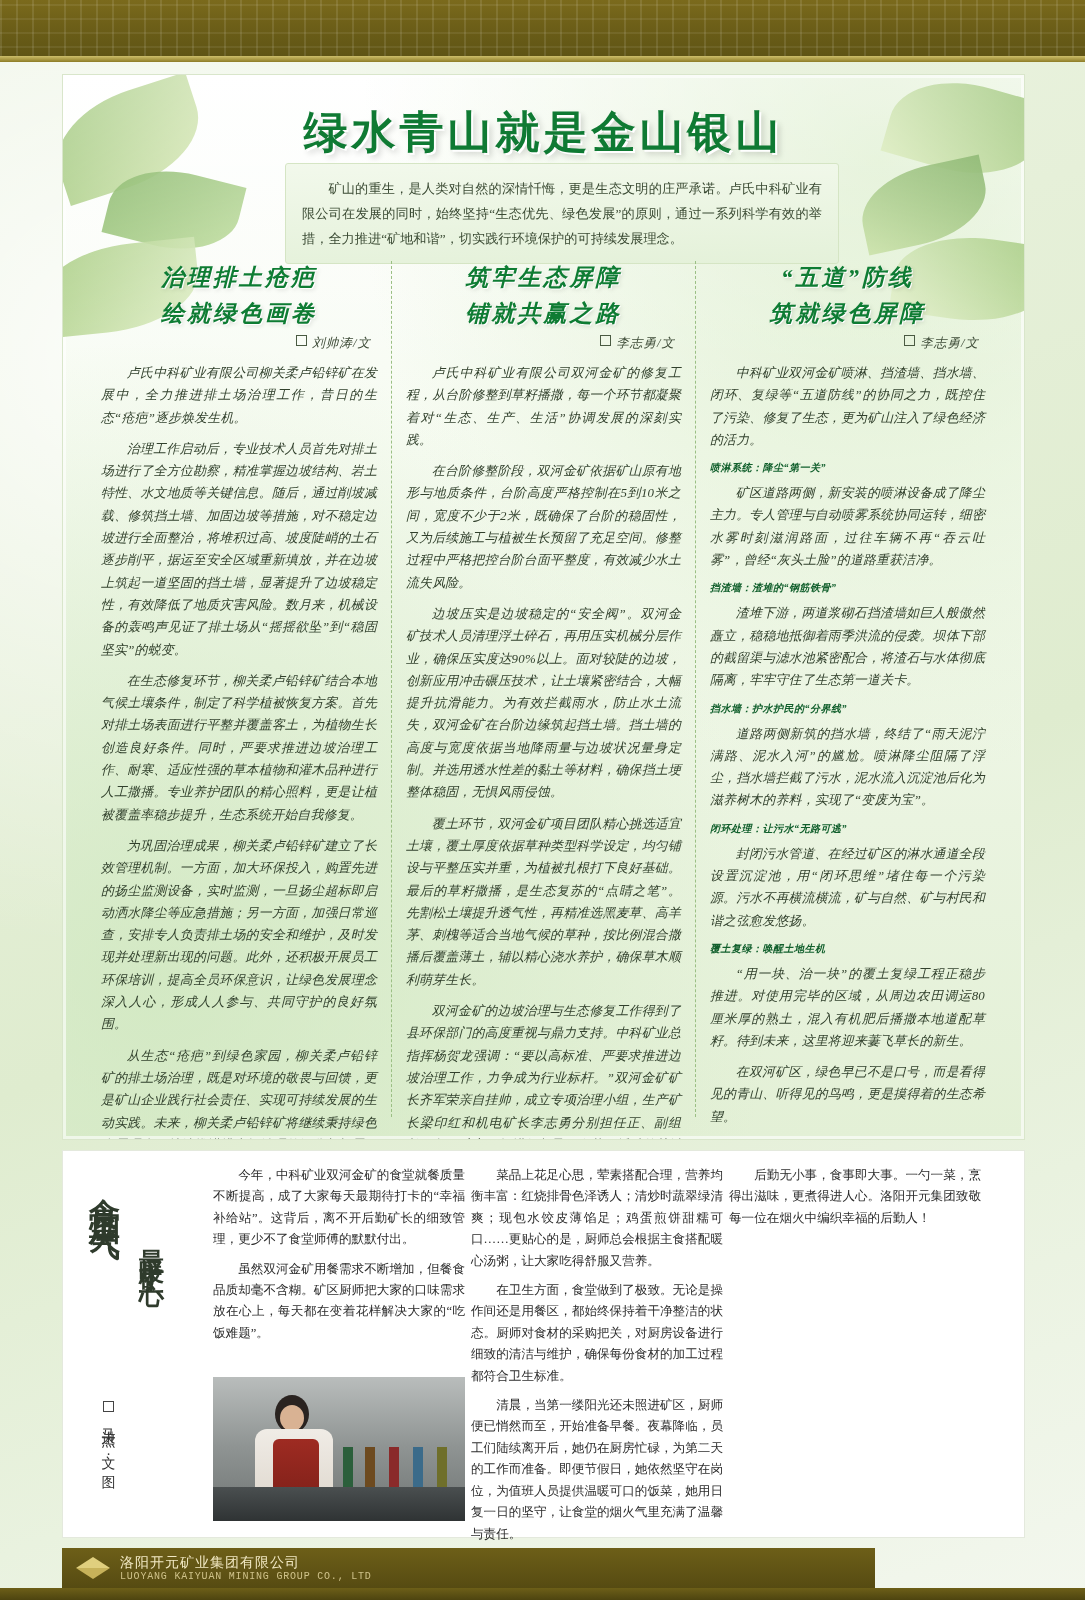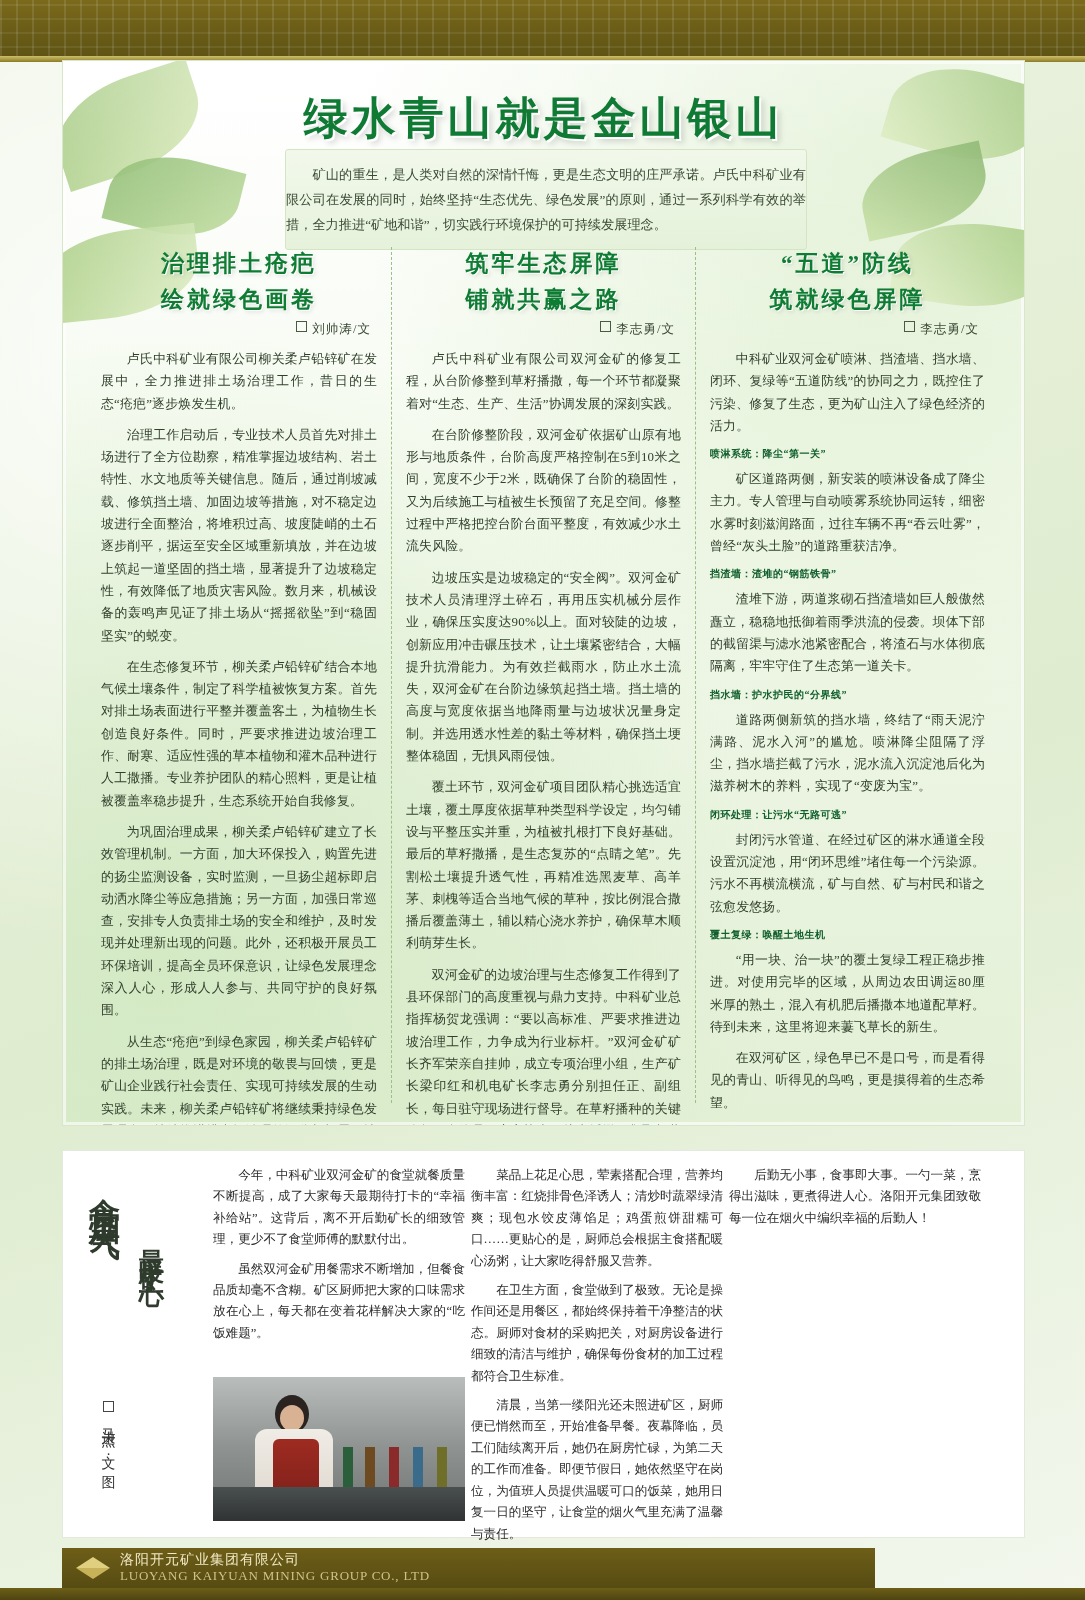--- a/index.html
+++ b/index.html
@@ -23,21 +23,21 @@
       repeating-linear-gradient(90deg, rgba(255,255,255,.10) 0 2px, rgba(0,0,0,0) 2px 16px),
       repeating-linear-gradient(0deg, rgba(255,255,255,.07) 0 2px, rgba(0,0,0,0) 2px 14px),
       linear-gradient(180deg,#7b6a1c 0%, #6d5f18 40%, #5c5214 100%);
   }
   .topband:after{
     content:"";position:absolute;left:0;bottom:0;width:100%;height:6px;
     background:linear-gradient(180deg,#cdbe6a,#8d7c26);
   }
   
   .panel{
-    position:absolute;left:62px;top:60px;width:961px;height:1064px;
+    position:absolute;left:62px;top:74px;width:961px;height:1064px;
     background:
       radial-gradient(ellipse at 85% 8%, rgba(214,235,196,.75), rgba(255,255,255,0) 45%),
       radial-gradient(ellipse at 10% 85%, rgba(203,229,186,.70), rgba(255,255,255,0) 50%),
       linear-gradient(180deg,#ffffff 0%, #f6fbf1 35%, #eaf4e0 70%, #e3f0d6 100%);
     border:1px solid #d9e6cb;
     box-shadow:0 0 0 3px rgba(255,255,255,.6) inset;
     overflow:hidden;
   }
   
   .leaf{position:absolute;border-radius:60% 0 60% 0;opacity:.9;}
@@ -53,24 +53,24 @@
     position:absolute;left:0;top:28px;width:961px;text-align:center;
     font-family:"Liberation Serif",serif;
     font-size:44px;font-weight:bold;letter-spacing:4px;
     color:#0f7a33;
     text-shadow:2px 2px 0 #ffffff, 4px 4px 6px rgba(0,0,0,.18);
   }
   .lead{
     position:absolute;left:222px;top:88px;width:520px;
     background:linear-gradient(180deg,rgba(241,248,234,.92),rgba(228,241,217,.92));
     border:1px solid #d5e5c4;border-radius:3px;
-    padding:12px 0;
+    padding:12px 16px;
     font-size:13.2px;line-height:25px;color:#3a4a33;text-align:justify;text-indent:2em;
   }
-  .cols{position:absolute;left:24px;top:186px;width:913px;height:856px;display:flex;gap:0;}
+  .cols{position:absolute;left:24px;top:186px;width:913px;height:856px;display:flex;gap:0;font-style:italic;}
   .col{width:304px;padding:0 14px;box-sizing:border-box;position:relative;}
   .col + .col{border-left:1px dashed #9bbf84;}
   .ctitle{
     text-align:center;color:#0e7c33;font-weight:bold;font-size:23px;letter-spacing:3px;
     line-height:34px;margin:0 0 2px 0;
     text-shadow:1px 1px 0 #fff,2px 2px 4px rgba(0,0,0,.13);
   }
   .byline{text-align:right;font-size:12.6px;color:#3c4a36;margin:4px 6px 10px 0;letter-spacing:1px;}
   .byline .box{display:inline-block;width:9px;height:9px;border:1px solid #4a5a42;margin-right:5px;vertical-align:1px;}
   p.t{font-size:12.9px;line-height:22.3px;color:#31402c;text-align:justify;text-indent:2em;margin:0 0 9px 0;letter-spacing:.2px;}
@@ -126,21 +126,21 @@
 
   .footer{
     position:absolute;left:62px;top:1548px;width:813px;height:40px;
     background:linear-gradient(180deg,#6d5f18,#564b12);
     display:flex;align-items:center;
   }
   .logo{width:34px;height:26px;margin:0 10px 0 14px;position:relative;}
   .logo .d{position:absolute;left:0;top:2px;width:0;height:0;border-left:17px solid transparent;border-right:17px solid transparent;border-bottom:11px solid #e0cf7e;}
   .logo .d2{position:absolute;left:0;bottom:2px;width:0;height:0;border-left:17px solid transparent;border-right:17px solid transparent;border-top:11px solid #c7b25a;}
   .fname{color:#f2e9c4;font-size:14px;letter-spacing:1px;line-height:16px;}
-  .fen{color:#cfc28a;font-size:13px;letter-spacing:.8px;}
+  .fen{color:#cfc28a;font-size:10px;letter-spacing:.8px;font-family:Liberation Mono, monospace;}
   .botband{position:absolute;left:0;top:1588px;width:1085px;height:12px;background:linear-gradient(180deg,#6d5f18,#4d4410);}
 </style>
 </head>
 <body>
 
 <div class="page">
 
   <div class="topband"></div>
 
   <div class="panel">

